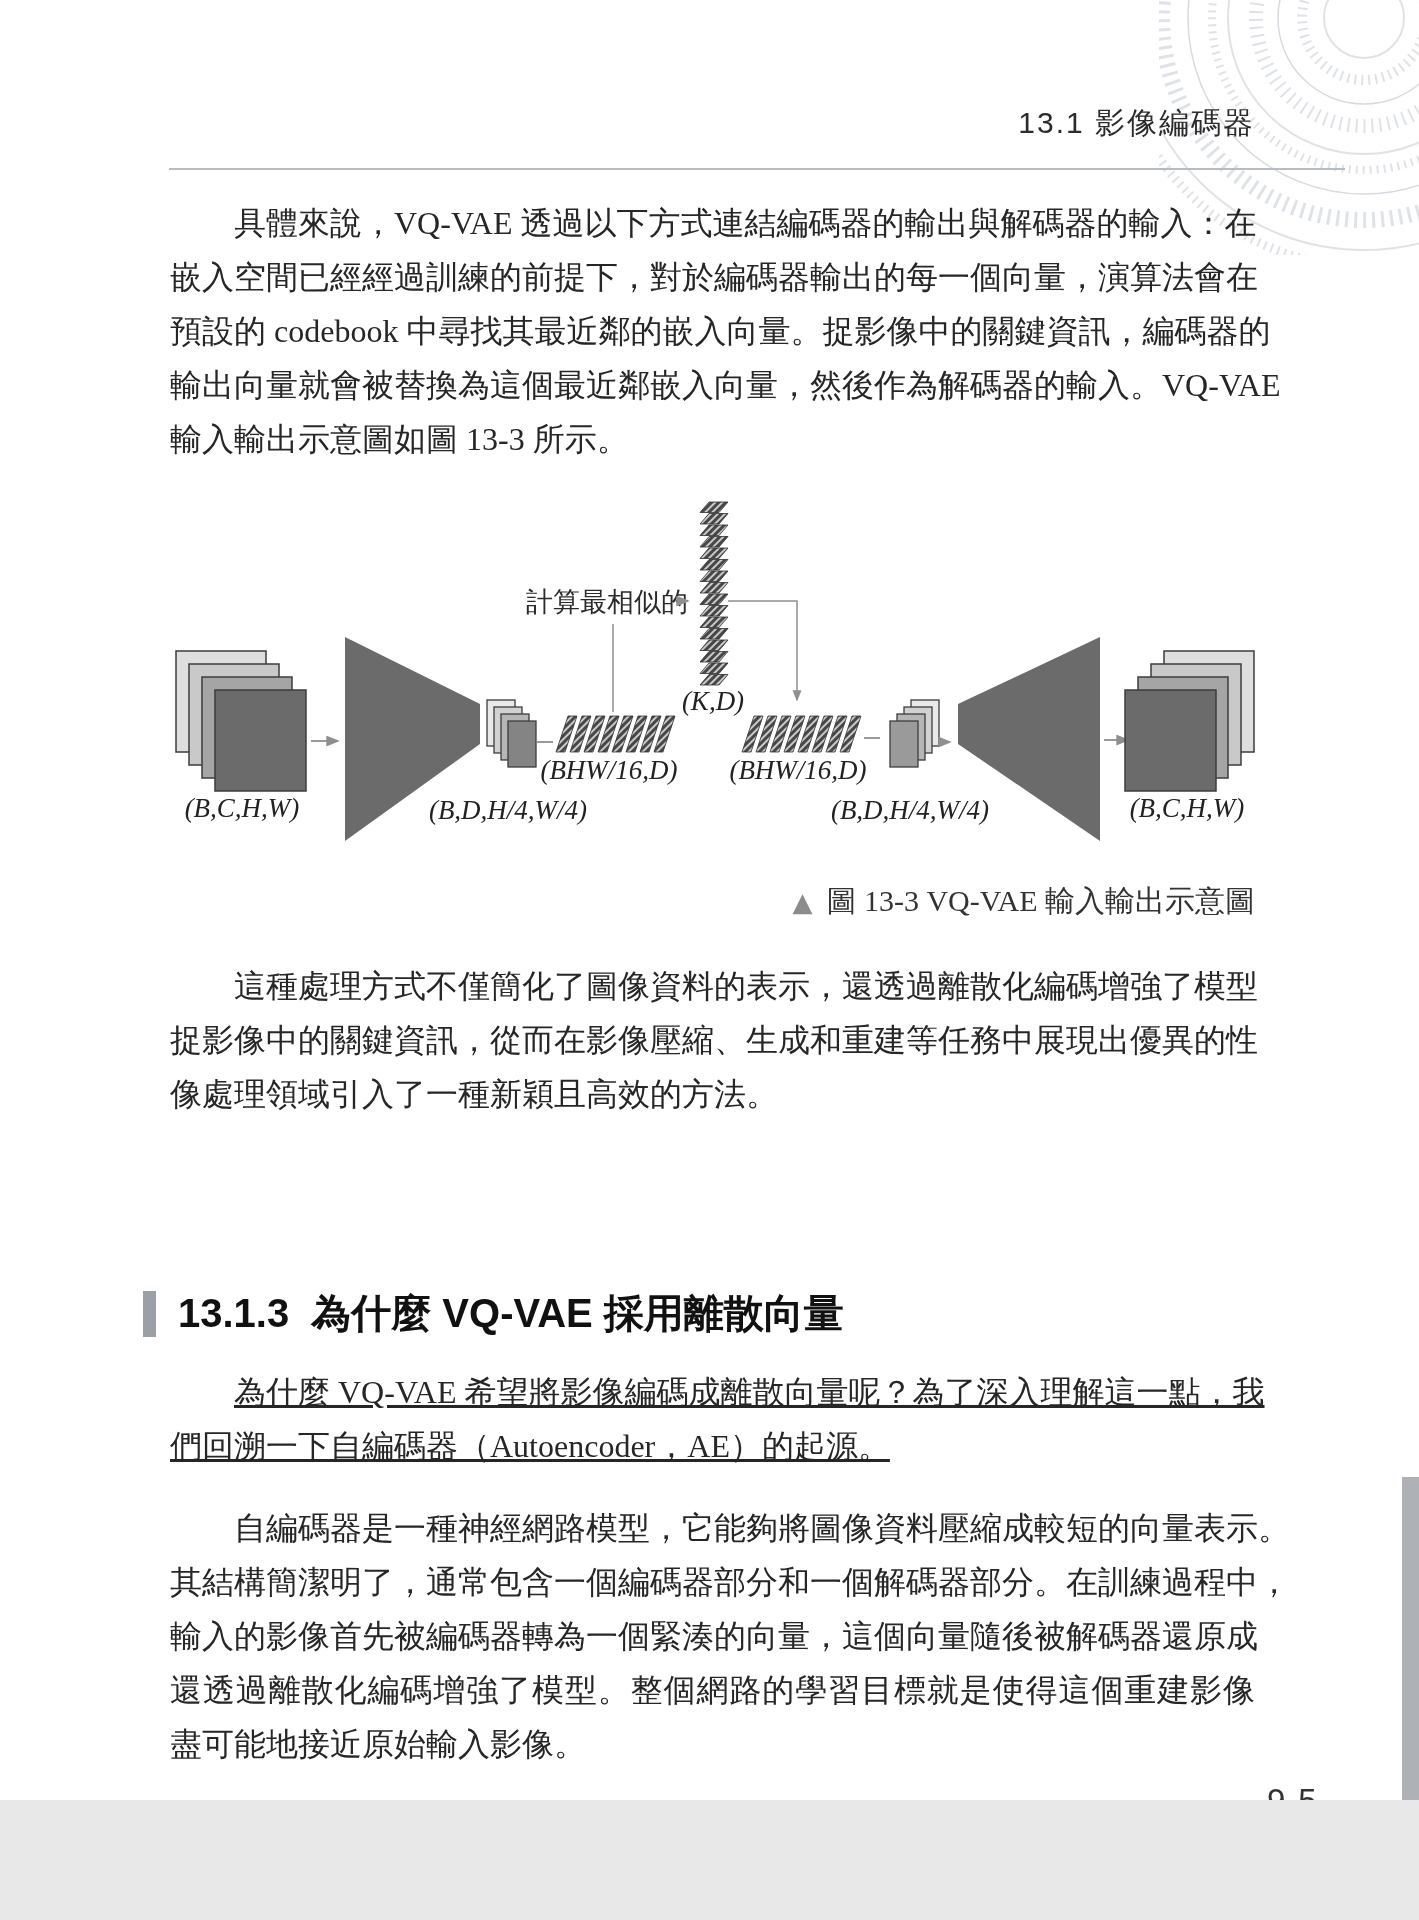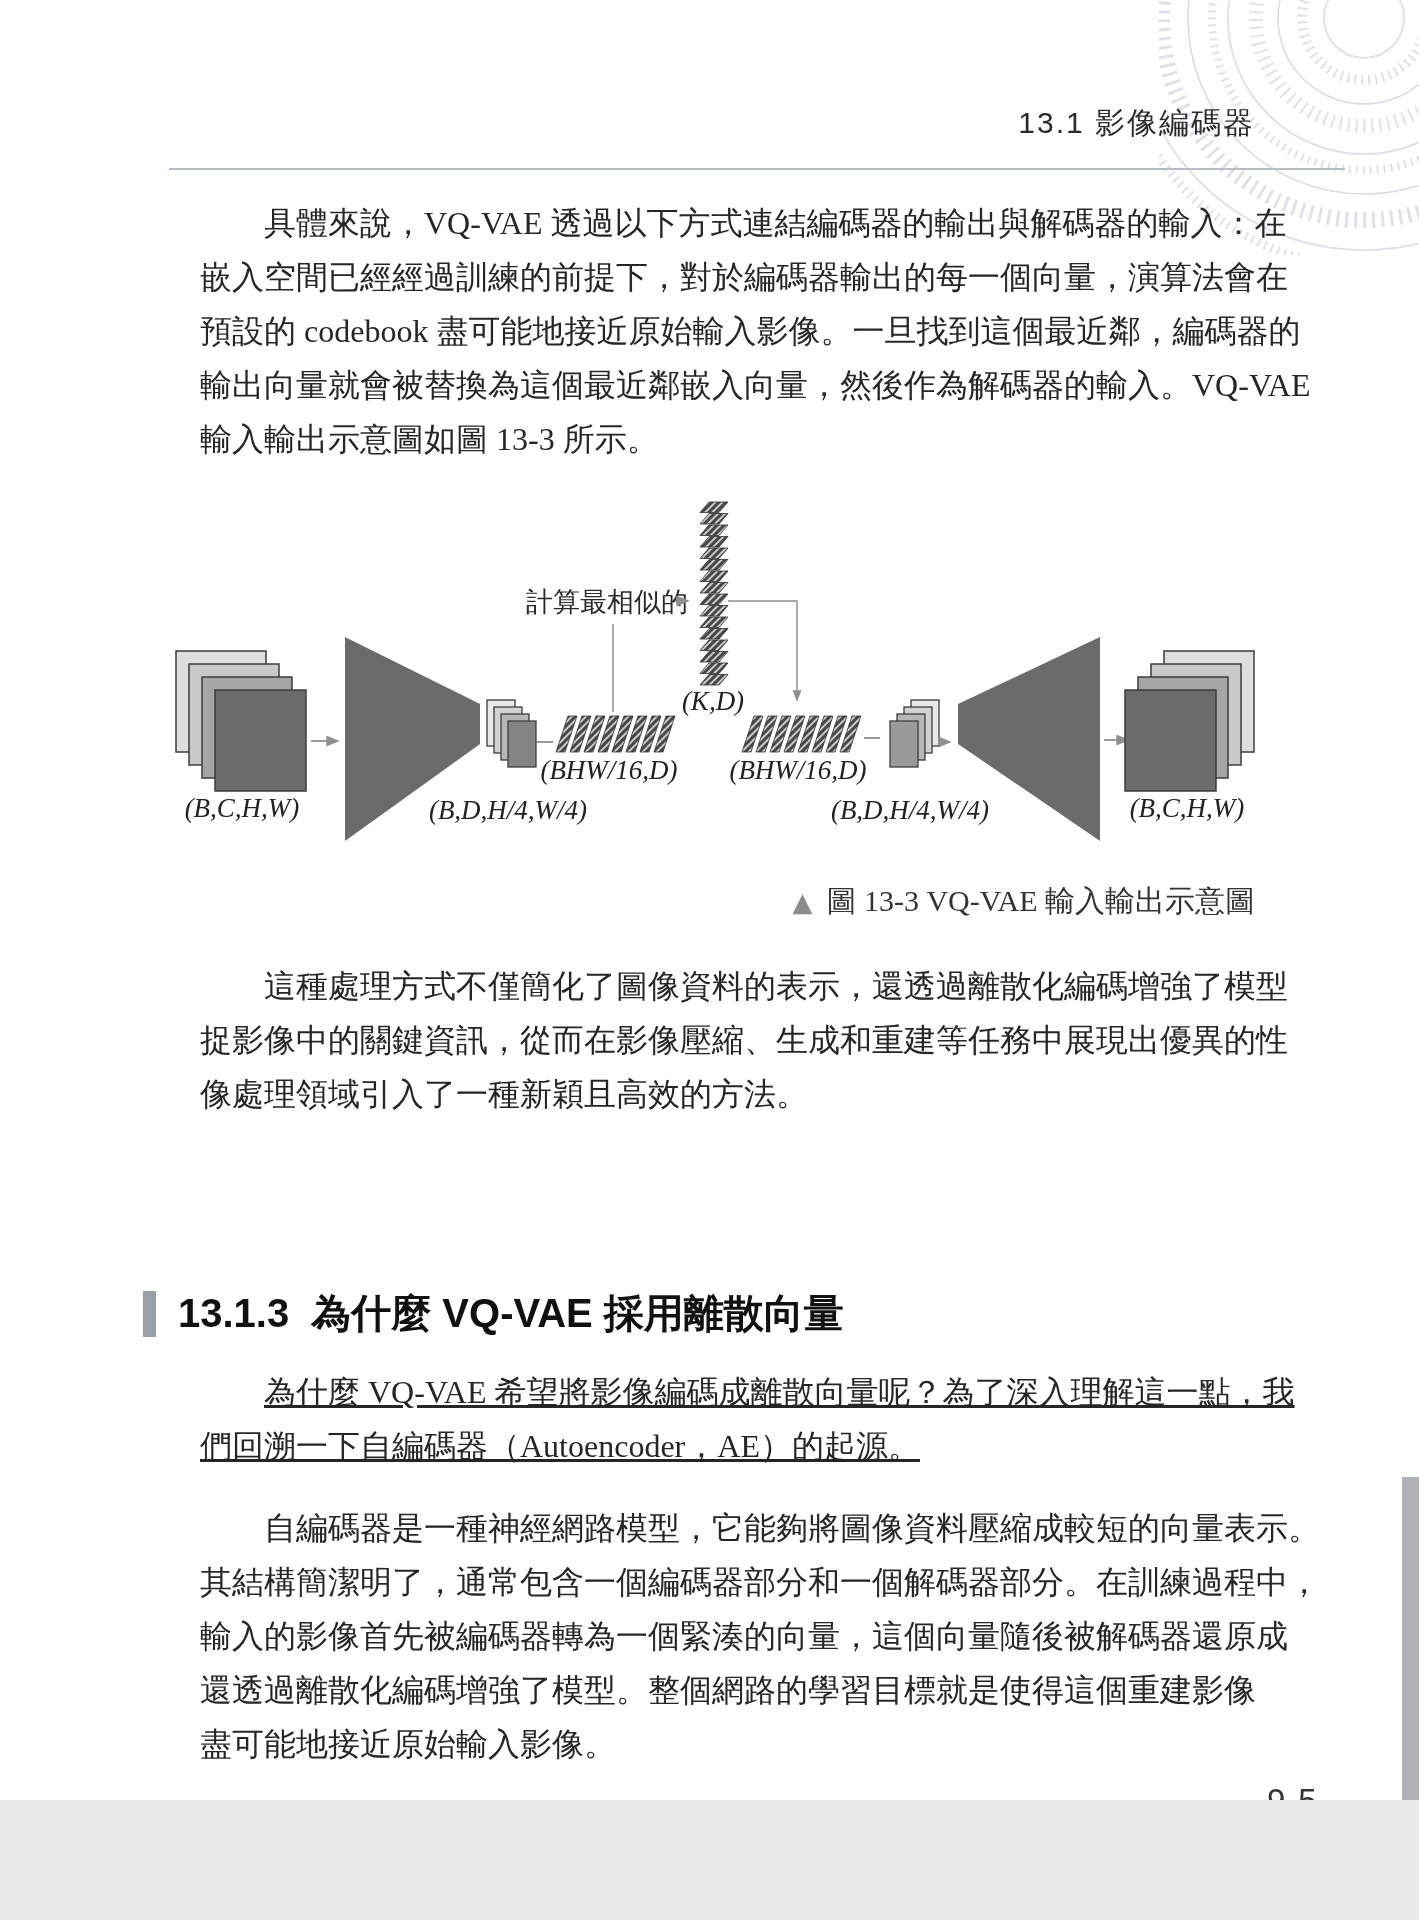--- a/index.html
+++ b/index.html
@@ -11,21 +11,21 @@
   
   .running-head{
     position:absolute;left:170px;top:103px;width:1085px;
     text-align:right;font-size:30px;letter-spacing:2px;color:#2b2b2b;
     font-family:"Liberation Sans","DejaVu Sans",sans-serif;
   }
   .head-rule{position:absolute;left:169px;top:168px;width:1176px;height:0;
     border-top:2px solid #b7bcc2;}
   
   .para{position:absolute;left:170px;width:1085px;font-size:32px;line-height:54px;}
-  .para .line{text-align:justify;text-align-last:justify;white-space:nowrap;margin-left:30px;}
+  .para .line{text-align:justify;text-align-last:justify;white-space:nowrap;}
   .para .line.short{text-align-last:left;}
   .para .line.indent{padding-left:64px;}
   .p1{top:196px;}
   .p2{top:959px;}
   .p3{top:1365px;text-decoration:underline;}
   .p4{top:1501px;}
   
   .figure-svg{position:absolute;left:140px;top:485px;}
   .fig-caption{
     position:absolute;left:170px;top:878px;width:1085px;text-align:right;
@@ -69,21 +69,21 @@
       <circle cx="205" cy="18" r="248" stroke-width="9" stroke-dasharray="2 5"></circle>
     </g>
   </svg>
 
   <div class="running-head">13.1 影像編碼器</div>
   <div class="head-rule"></div>
 
   <div class="para p1">
     <div class="line indent">具體來說，VQ-VAE 透過以下方式連結編碼器的輸出與解碼器的輸入：在</div>
     <div class="line">嵌入空間已經經過訓練的前提下，對於編碼器輸出的每一個向量，演算法會在</div>
-    <div class="line">預設的 codebook 盡可能地接近原始輸入影像。一旦找到這個最近鄰，編碼器的</div>
+    <div class="line">預設的 codebook 中尋找其最近鄰的嵌入向量。捉影像中的關鍵資訊，編碼器的</div>
     <div class="line">輸出向量就會被替換為這個最近鄰嵌入向量，然後作為解碼器的輸入。VQ-VAE</div>
     <div class="line short">輸入輸出示意圖如圖 13-3 所示。</div>
   </div>
 
   <svg class="figure-svg" width="1145" height="365" viewBox="140 485 1145 365">
     <defs>
       <pattern id="hatch" width="5" height="5" patternUnits="userSpaceOnUse" patternTransform="rotate(45)">
         <rect width="5" height="5" fill="#474747"></rect>
         <rect width="2" height="5" fill="#c9c9c9"></rect>
       </pattern>

